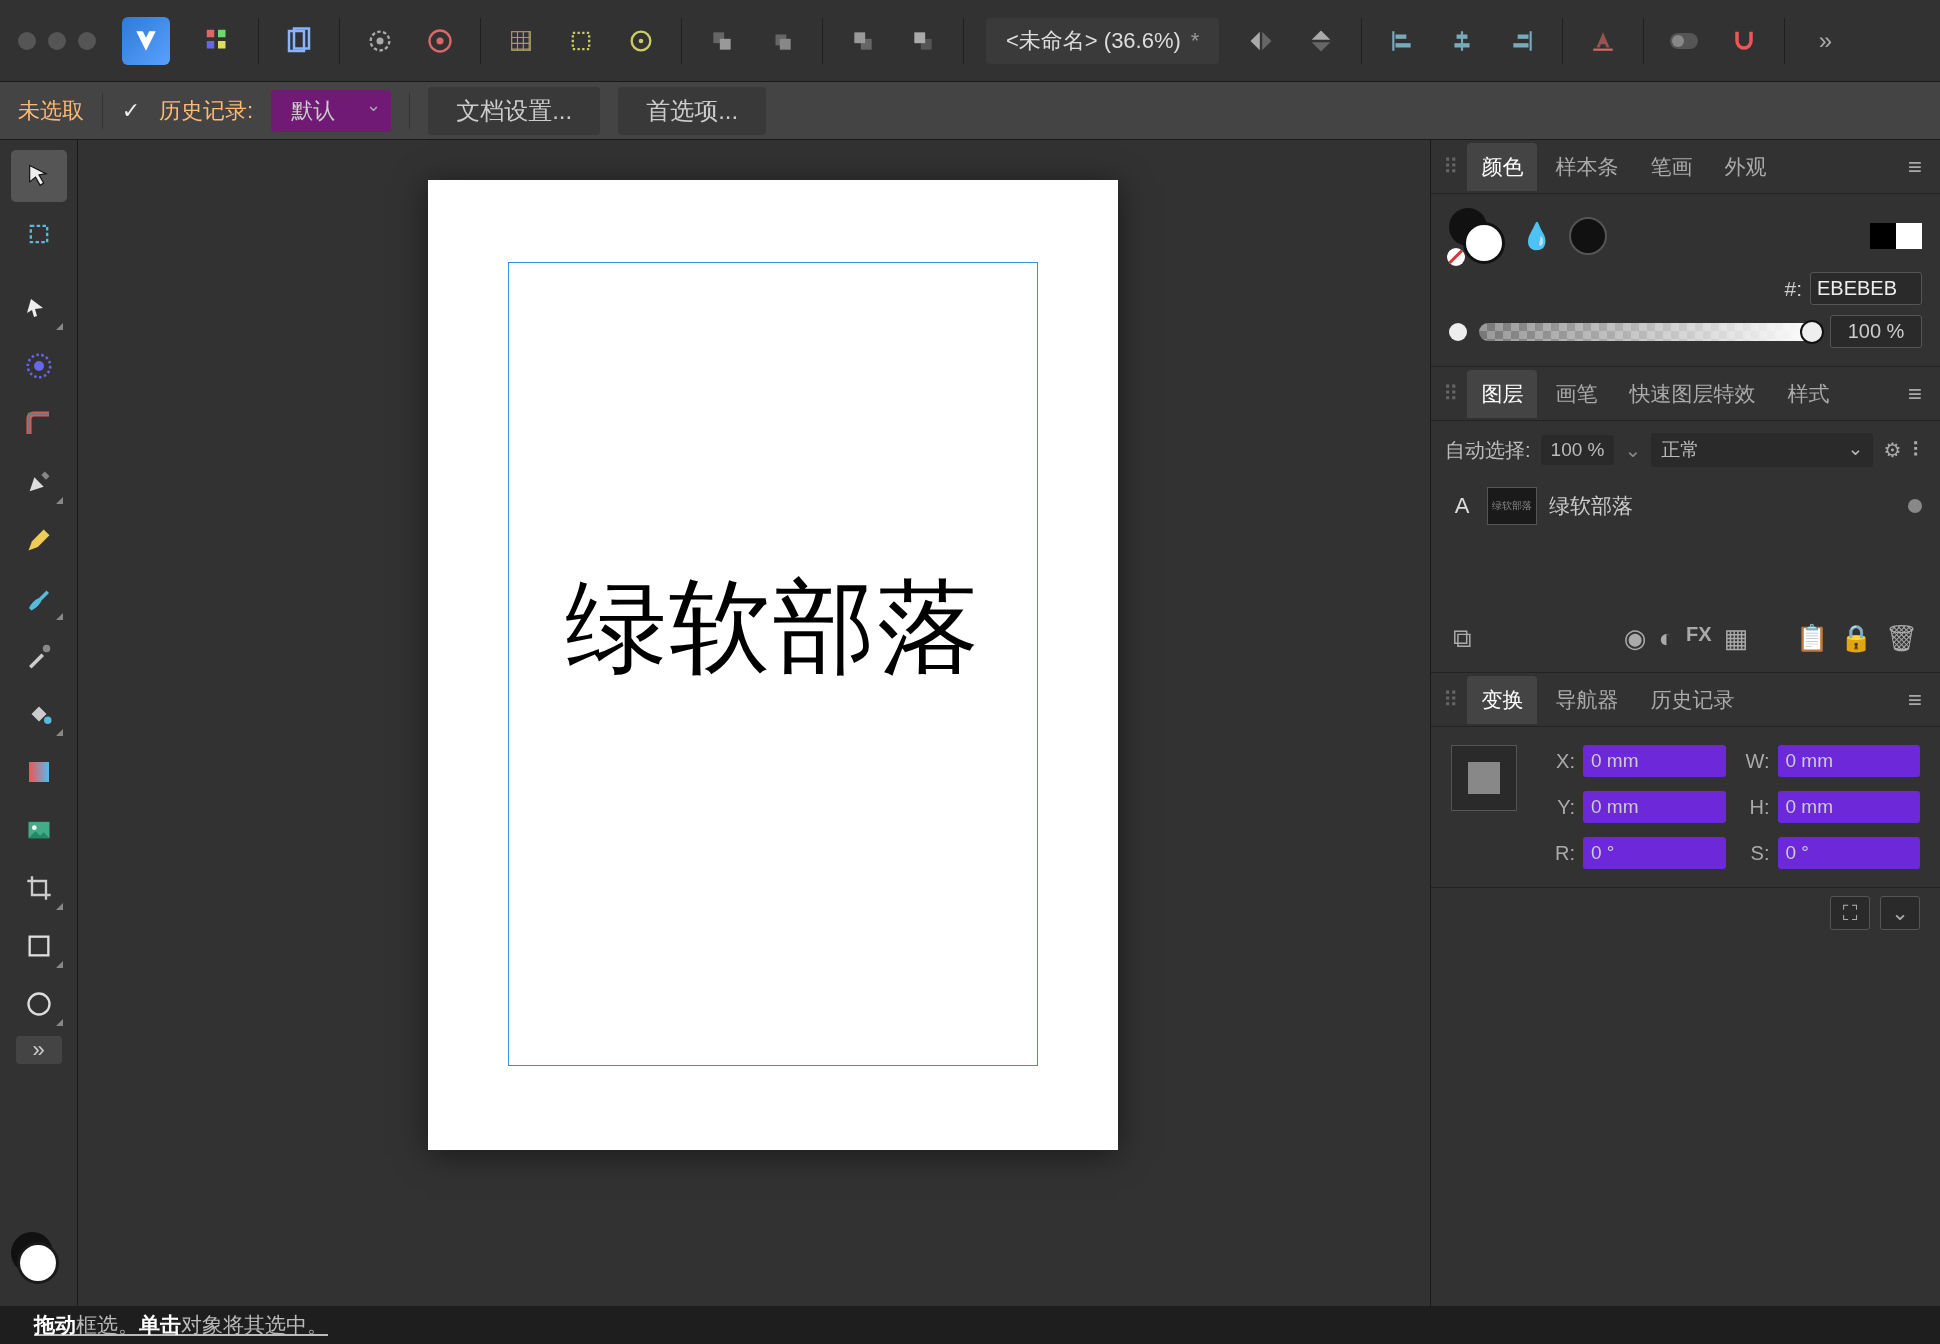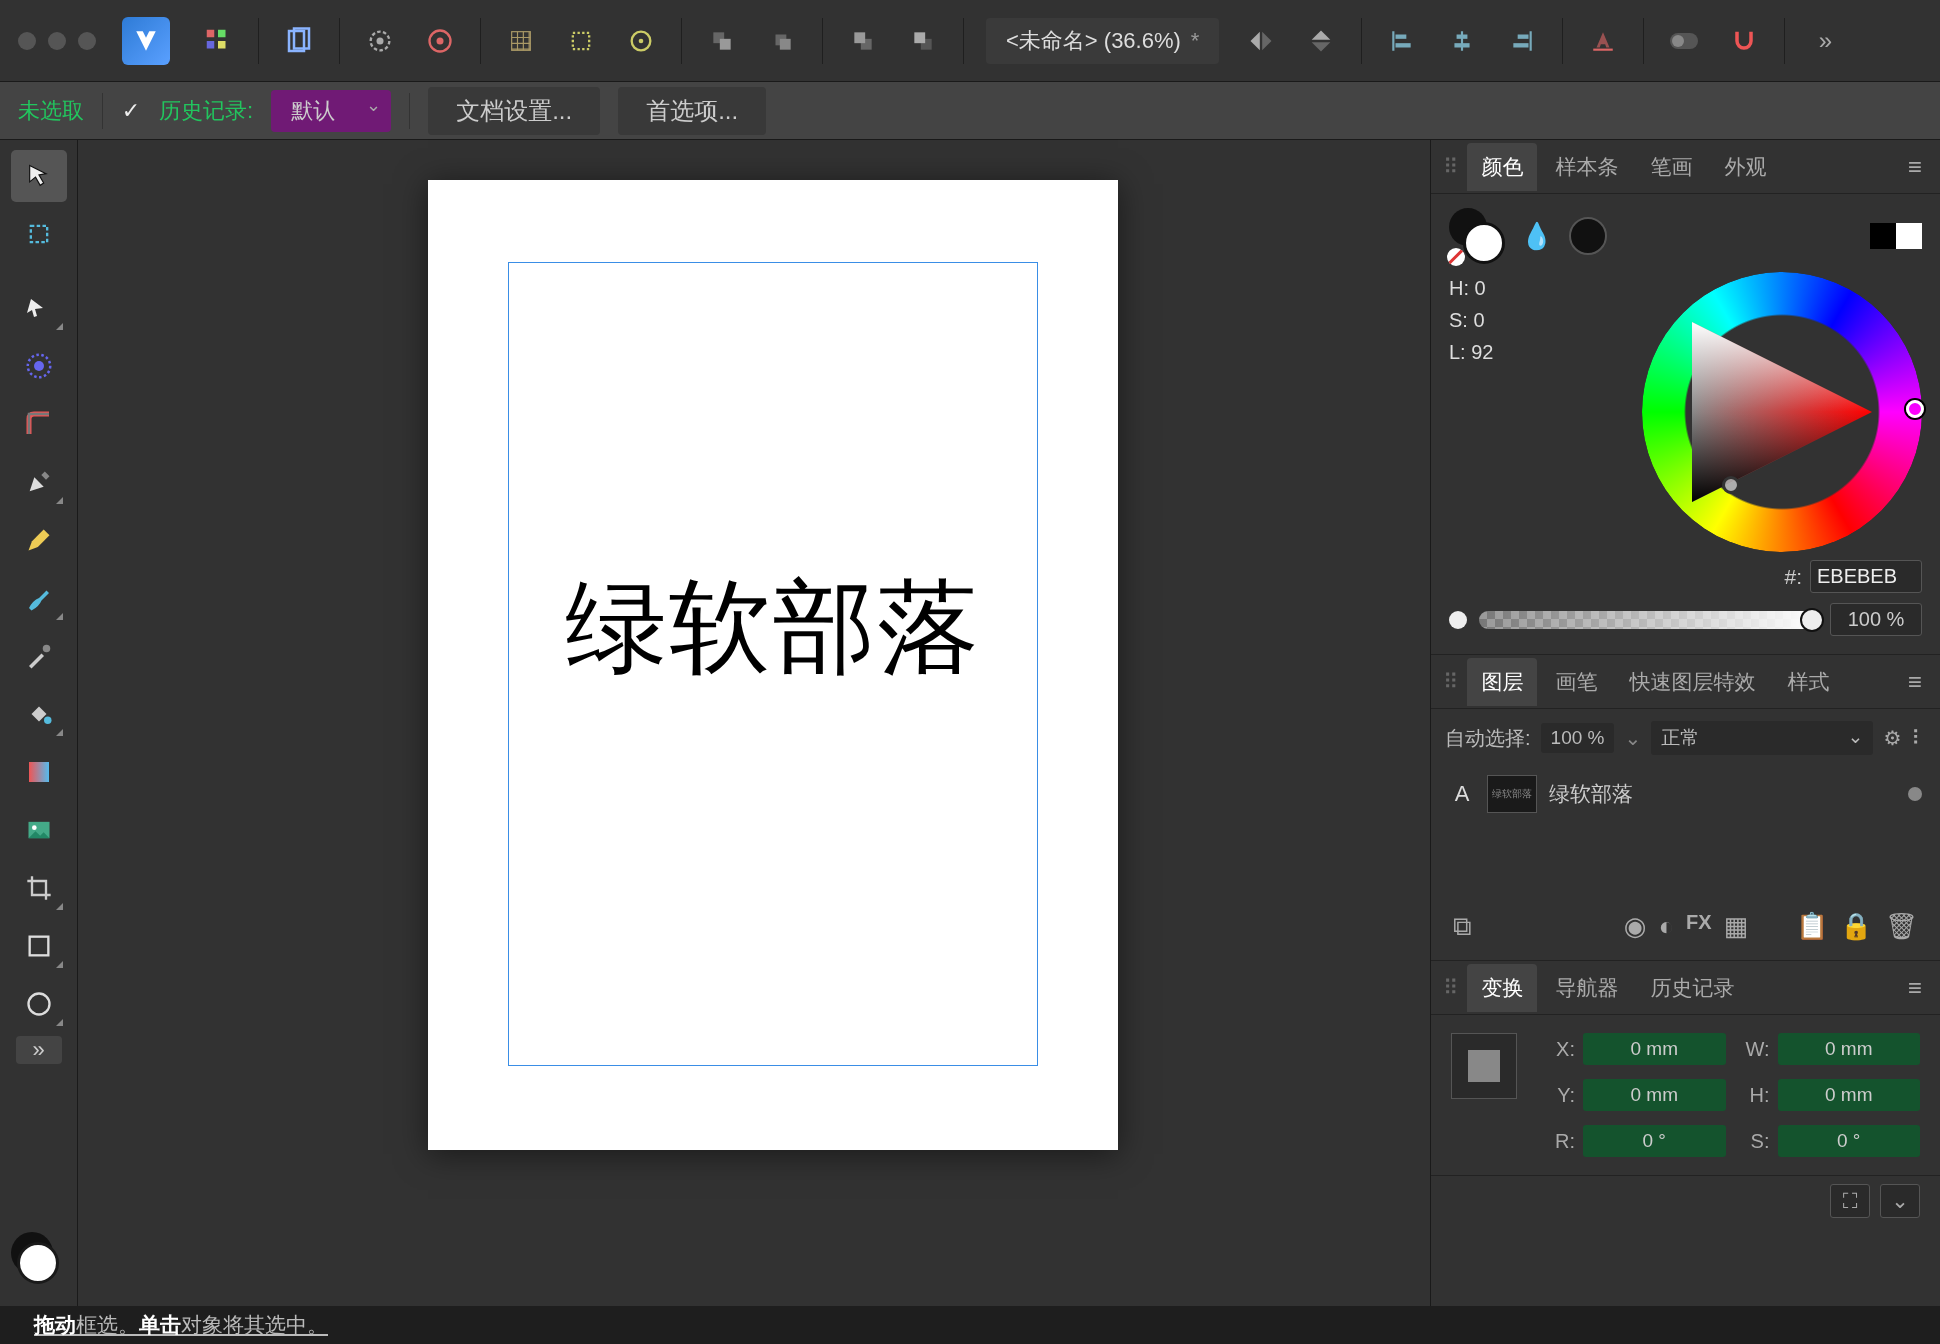--- a/index.html
+++ b/index.html
@@ -10,21 +10,21 @@
 .traffic { display:flex; gap:12px; margin-right:18px;}
 .traffic span { width:18px; height:18px; border-radius:50%; background:#555;}
 .app-logo { width:48px; height:48px; background:linear-gradient(135deg,#2e7bd6,#5aa0ff); border-radius:6px; display:flex; align-items:center; justify-content:center; color:#fff; font-weight:700; font-size:22px; margin-right:14px;}
 .tbtn { width:52px; height:52px; display:flex; align-items:center; justify-content:center; border-radius:4px; color:#aaa;}
 .tsep { width:1px; height:46px; background:#1f1f1f; margin:0 6px;}
 .titlebox { background:#3a3a3a; border-radius:4px; padding:8px 20px; font-size:22px; color:#ddd; margin:0 8px; display:flex; align-items:center; gap:10px;}
 .titlebox .dirty { color:#999;}
 
 
 .ctxbar { height:58px; background:#444; display:flex; align-items:center; padding:0 18px; gap:18px; font-size:22px; border-bottom:1px solid #1a1a1a;}
-.ctx-label { color:#22c55e;}
+.ctx-label { color:#fdba74;}
 .ck { width:20px; height:20px; display:inline-flex; align-items:center; justify-content:center; color:#eee;}
 .ctx-select { background:#701a75; padding:6px 20px; border-radius:4px; font-size:22px; position:relative;}
 .ctx-select::after { content:"⌄"; position:absolute; right:10px; top:4px; font-size:18px; color:#aaa;}
 .ctx-btn { background:#393939; padding:8px 28px; border-radius:4px; font-size:24px;}
 
 
 .main { display:flex; height:calc(100% - 82px - 58px - 38px);}
 .tools { width:78px; background:#323232; border-right:1px solid #1a1a1a; display:flex; flex-direction:column; align-items:center; padding-top:10px; gap:6px;}
 .tool { width:56px; height:52px; display:flex; align-items:center; justify-content:center; border-radius:5px; position:relative;}
 .tool.active { background:#555;}
@@ -84,21 +84,21 @@
 .layer-item .lname{flex:1;color:#ccc;}
 .layer-item .dot{width:14px;height:14px;border-radius:50%;background:#888;}
 .layer-icons { display:flex; gap:12px; padding:18px 8px 6px; color:#aaa; font-size:26px;}
 .layer-icons .sp{flex:1;}
 
 .transform-body { padding:18px 20px; display:flex; gap:22px; border-bottom:1px solid #222;}
 .trans-thumb { width:66px; height:66px; background:#2a2a2a; border:1px solid #555; position:relative;}
 .trans-thumb .sq{position:absolute;left:16px;top:16px;right:16px;bottom:16px;background:#888;}
 .trans-grid { flex:1; display:grid; grid-template-columns:36px 1fr 36px 1fr; row-gap:14px; column-gap:8px; align-items:center; font-size:20px; color:#aaa;}
 .trans-grid .lbl{text-align:right;}
-.trans-grid .val{background:#14532d;padding:5px 8px;border-radius:3px;font-size:19px;color:#ccc;min-width:90px;text-align:center;}
+.trans-grid .val{background:#6d28d9;padding:5px 8px;border-radius:3px;font-size:19px;color:#ccc;min-width:90px;}
 .trans-extra{display:flex;gap:10px;padding:8px 20px 14px;justify-content:flex-end;}
 .te-btn{width:40px;height:34px;background:#2a2a2a;border:1px solid #555;border-radius:3px;display:flex;align-items:center;justify-content:center;color:#aaa;}
 
 
 .status { height:38px; background:#1e1e1e; display:flex; align-items:center; padding:0 34px; font-size:21px; color:#bbb;text-decoration:underline;}
 .status b{color:#fff;font-weight:600;}
 
 svg { display:block;}
 </style>
 </head>
@@ -393,33 +393,20 @@
           <div class="bg"></div>
             <div class="fg"></div>
             <div class="none"></div>
         </div>
         <div class="eyedrop">💧</div>
         <div class="mini-swatch"></div>
         <div class="bw-box">
             <span class="b"></span>
             <span class="w"></span>
           </div>
-      </div>
-      <div class="wheel-wrap">
-        <div class="hsl">
-          <div>H: 0</div>
-          <div>S: 0</div>
-          <div>L: 92</div>
-        </div>
-        <div class="wheel">
-          <div class="ring"></div>
-            <div class="tri"></div>
-            <div class="mark"></div>
-            <div class="mark2"></div>
-        </div>
       </div>
       <div class="hex-row">
         <span>#:</span>
         <input value="EBEBEB" style="">
       </div>
       <div class="opacity-row">
         <div style="width:18px;height:18px;border-radius:50%;background:#eee;"></div>
         <div class="opslider">
             <div class="knob"></div>
           </div>

